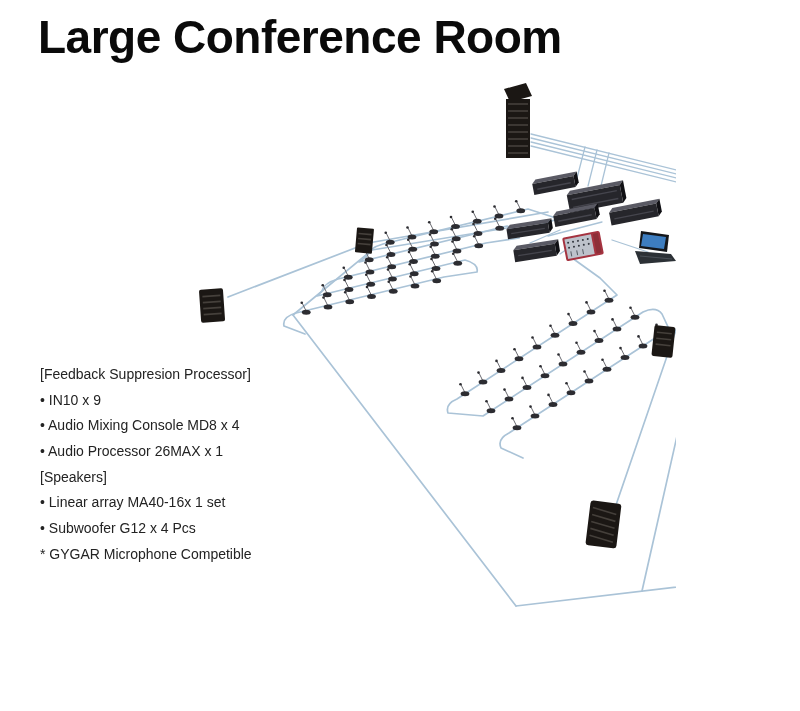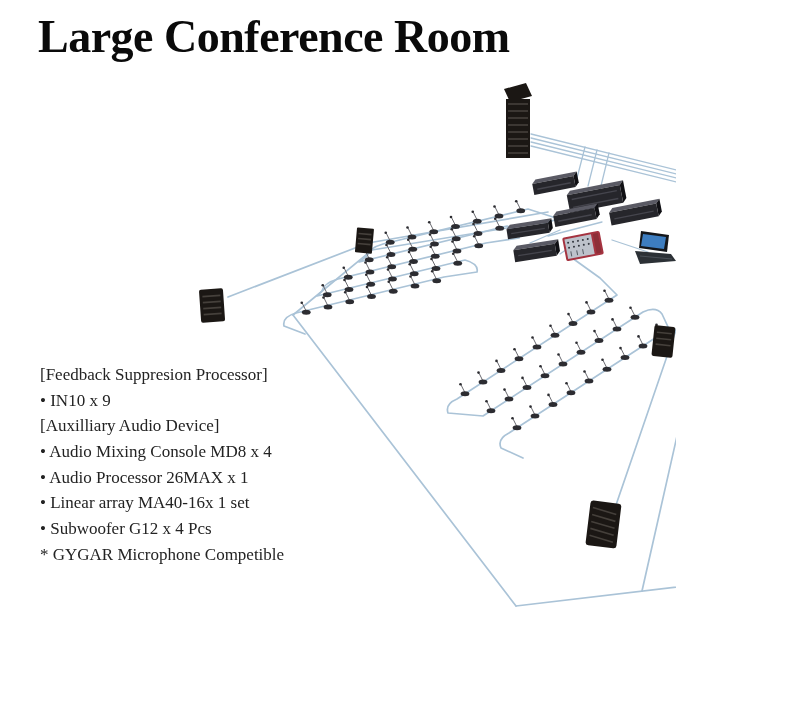--- a/index.html
+++ b/index.html
@@ -1,29 +1,29 @@
 <!DOCTYPE html>
 <html style="--bg: #ffffff; --title: #0a0a0a; --text: #232323; --cable: #aac3d7; --unitBody: #26262b; --unitTop: #5a5a64; --unitSide: #101014; --vent: #45454d; --speaker: #1b1714; --speakerLine: #45403b; --mixerRed: #a53340; --mixerTop: #bdc2cb; --laptopBody: #2c3136; --laptopScreen: #3d7dc0; --micBody: #2c2c31; --micStem: #6a6a70;"><head>
 <meta charset="utf-8">
 <style>
   html,body{margin:0;padding:0;background:#fff;}
   .canvas{
     position:relative;width:676px;height:711px;overflow:hidden;
     background:var(--bg,#ffffff);
-    font-family:Liberation Serif, serif;
+    font-family:Liberation Sans, sans-serif;
   }
   .canvas svg{position:absolute;left:0;top:0;}
   h1.title{
     position:absolute;left:38px;top:10px;margin:0;z-index:5;
     font-size:46px;font-weight:bold;letter-spacing:-0.5px;
     color:var(--title,#0a0a0a);
   }
   .equip{position:absolute;left:40px;top:362px;z-index:5;}
   .equip .line{
-    height:25.7px;line-height:25.7px;font-size:17px;white-space:nowrap;
+    height:25.7px;line-height:25.7px;font-size:14px;white-space:nowrap;
     color:var(--text,#232323);
   }
   
   .cable{fill:none;stroke:var(--cable,#aac3d7);stroke-width:1.7;stroke-linecap:round;stroke-linejoin:round;}
   .cable2{fill:none;stroke:var(--cable,#aac3d7);stroke-width:1.3;stroke-linecap:round;stroke-linejoin:round;}
   .unit-body{fill:var(--unitBody,#26262b);}
   .unit-top{fill:var(--unitTop,#5a5a64);}
   .unit-side{fill:var(--unitSide,#101014);}
   .vent{stroke:var(--vent,#45454d);stroke-width:1.4;}
   .spk{fill:var(--speaker,#1b1714);}
@@ -526,20 +526,20 @@
         <line class="spk-line" x1="591" y1="537" x2="615" y2="541"></line>
       </g>
     </g>
   </svg>
 
   <h1 class="title">Large Conference Room</h1>
 
   <div class="equip">
     <div class="line">[Feedback Suppresion Processor]</div>
     <div class="line">• IN10 x 9</div>
-    <div class="line">[Auxilliary Audio Device]</div>
     <div class="line">• Audio Mixing Console MD8 x 4</div>
     <div class="line">• Audio Processor 26MAX x 1</div>
+    <div class="line">[Speakers]</div>
     <div class="line">• Linear array MA40-16x 1 set</div>
     <div class="line">• Subwoofer G12 x 4 Pcs</div>
     <div class="line">* GYGAR Microphone Competible</div>
   </div>
 </div>
 
 </body></html>

